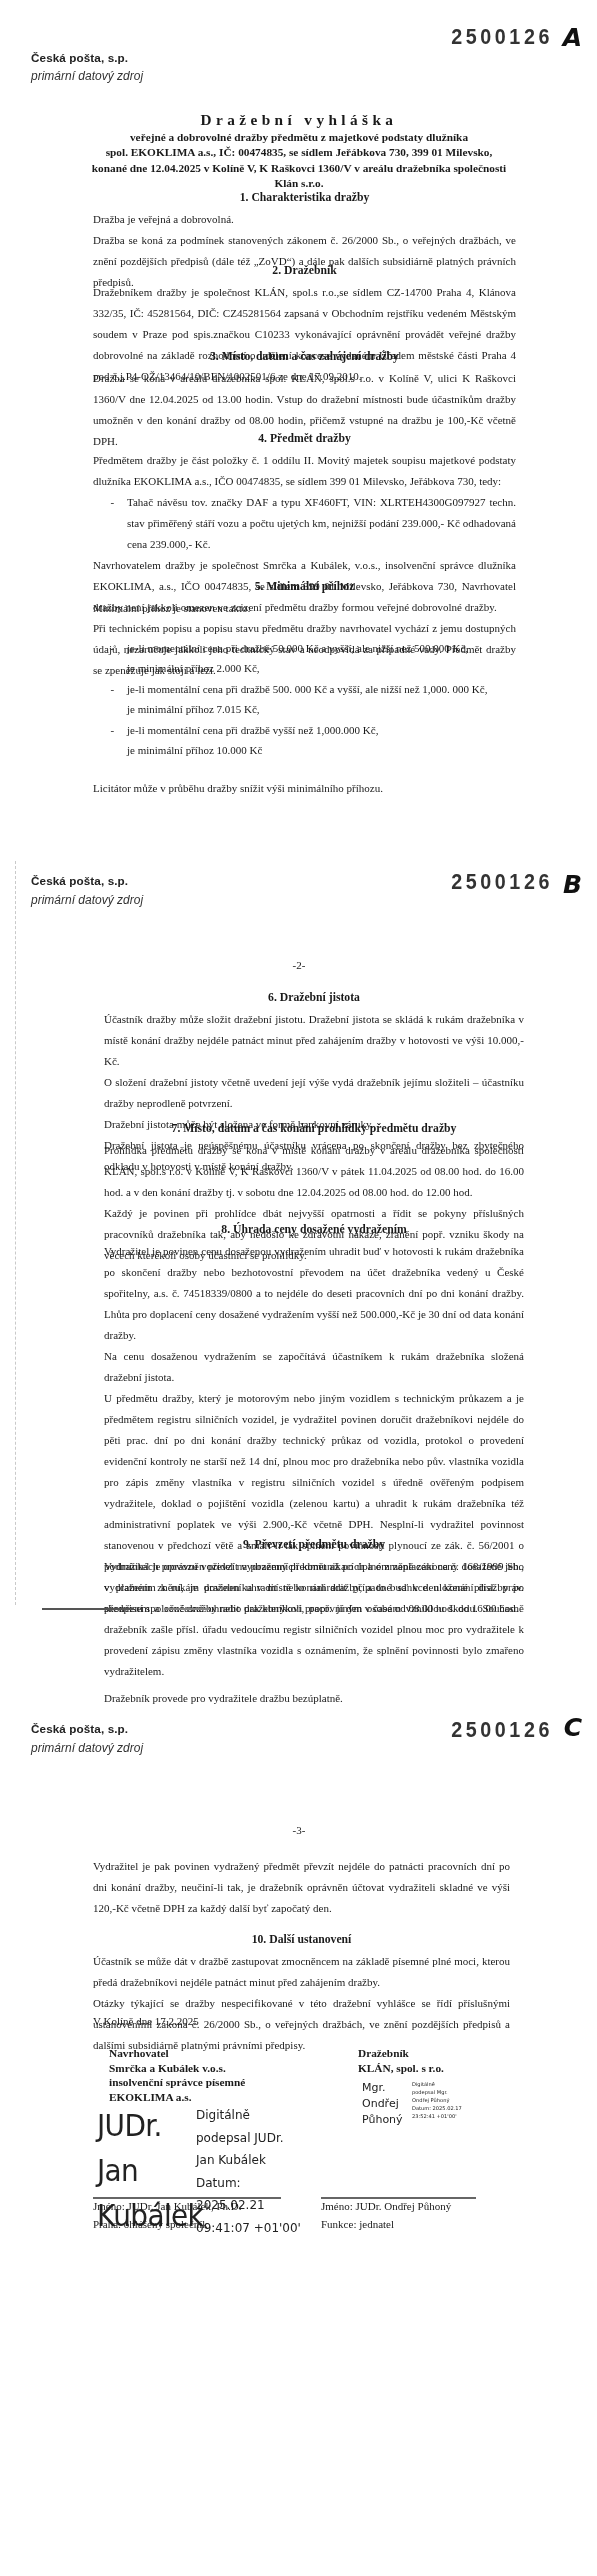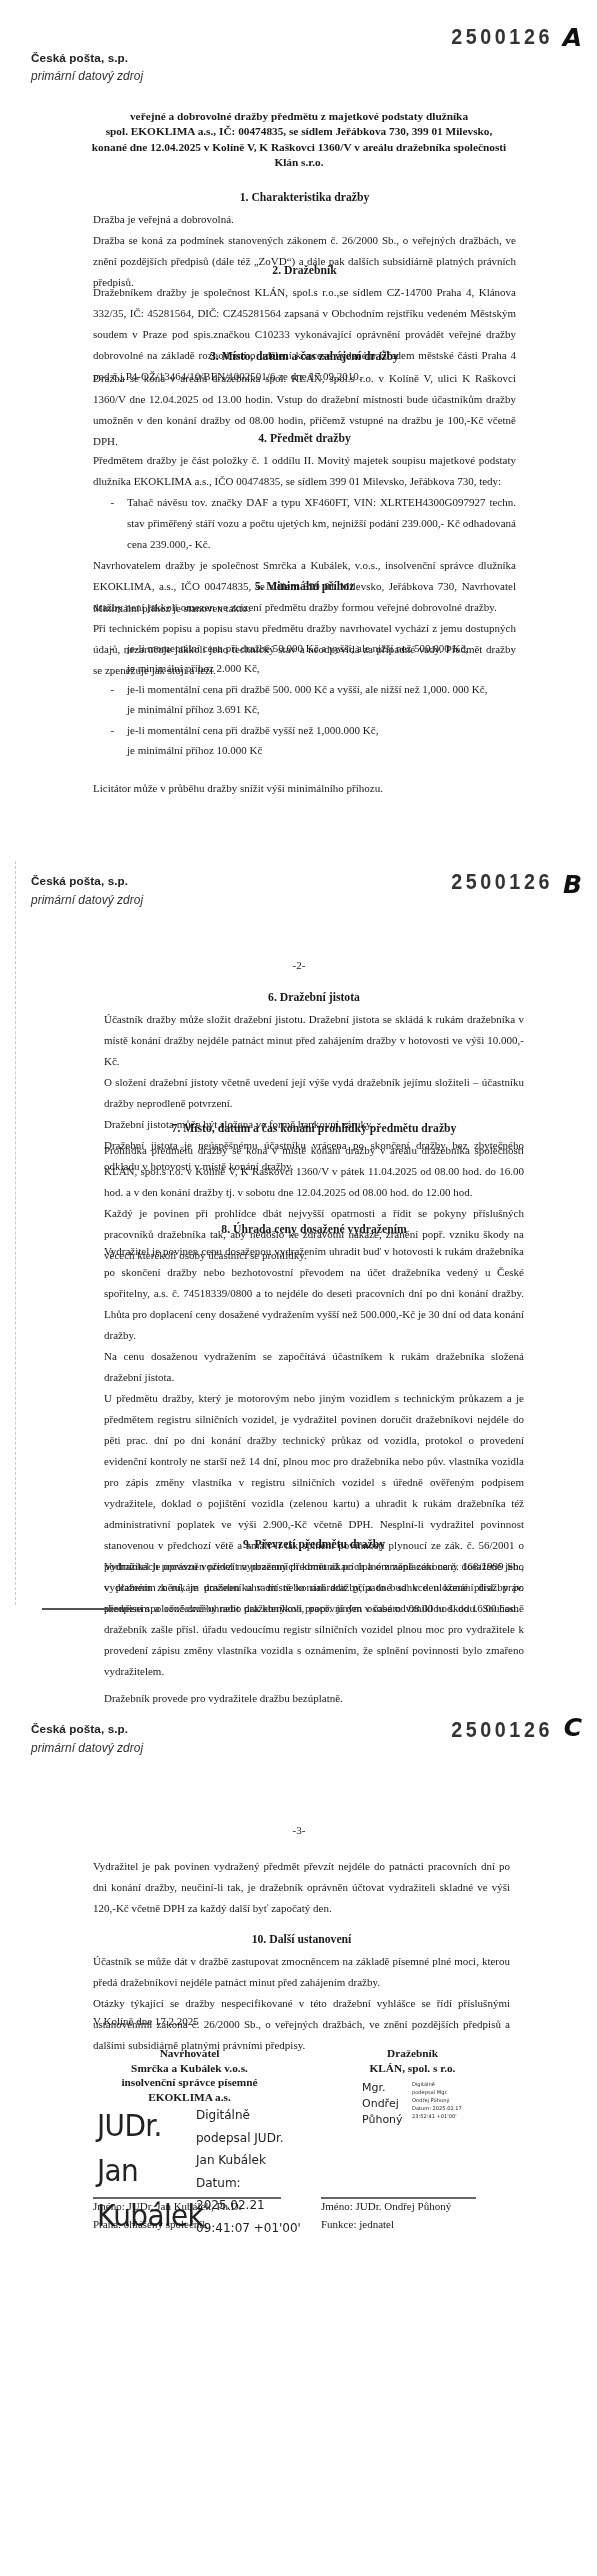--- a/index.html
+++ b/index.html
@@ -32,40 +32,41 @@
   .bullet::before { content: "-"; position: absolute; left: 17.5px; }
   .minlist { margin-top: 19px; }
   .minlist .bullet { line-height: 20.4px; text-align: left; }
 
   .page-num { position: absolute; left: 0; width: 598px; text-align: center; font-size: 11px; }
 
   .scan-edge { position: absolute; left: 14.6px; top: 861px; height: 744px;
     border-left: 0.7px dashed #c9c9c9; }
   .scan-line { position: absolute; height: 1.5px; background: linear-gradient(90deg,#555 0,#555 30%,transparent 30%,transparent 40%,#888 40%,#888 55%,transparent 55%); }
 
-  .sig-block { position: absolute; text-align: center; }
+  .sig-block { position: absolute; text-align: left; }
   .sig-head { font-weight: bold; font-size: 11.3px; line-height: 14.6px; }
   .sig-visual { position: absolute; font-family: "DejaVu Sans", sans-serif; color: #222; }
   .sig-name-big { font-size: 31px; line-height: 45px; letter-spacing: -0.7px; transform: scaleX(0.9); transform-origin: left; }
   .sig-details { font-size: 12px; line-height: 22.6px; }
   .sig-name-small { font-size: 11px; line-height: 16px; }
   .sig-details-small { font-size: 5.1px; line-height: 8px; }
   .sig-rule { position: absolute; height: 1.5px; background: #666; }
   .sig-foot { position: absolute; font-size: 11px; line-height: 17.5px; }
 </style>
 </head>
 <body>
 
 <div class="page p1">
   <div class="stamp-org" style="top:51px">Česká pošta, s.p.</div>
   <div class="stamp-sub" style="top:69px">primární datový zdroj</div>
   <div class="stamp-num" style="top:25px">2500126</div>
   <div class="stamp-letter" style="top:23.4px">A</div>
 
   <div class="body-text" style="top:109px;left:80px;width:438px">
+    <div class="h-title">Dražební vyhláška</div>
     <div class="h-sub">veřejné a dobrovolné  dražby předmětu z majetkové podstaty dlužníka</div>
     <div class="h-sub">spol. EKOKLIMA a.s., IČ: 00474835, se sídlem Jeřábkova 730, 399 01  Milevsko,</div>
     <div class="h-sub">konané dne 12.04.2025 v Kolíně V, K Raškovci 1360/V v areálu dražebníka společnosti</div>
     <div class="h-sub">Klán s.r.o.</div>
   </div>
 
   <div class="body-text" style="top:187px">
     <div class="h-sec">1.  Charakteristika dražby</div>
     <p>Dražba je veřejná a dobrovolná.</p>
     <p>Dražba se koná za podmínek stanovených zákonem č. 26/2000 Sb., o veřejných dražbách, ve znění pozdějších předpisů (dále též „ZoVD“) a dále pak dalších subsidiárně platných právních předpisů.</p>
@@ -92,21 +93,21 @@
   <div class="body-text" style="top:576px">
     <div class="h-sec">5.  Minimální příhoz</div>
     <p>Minimální příhoz je stanoven takto:</p>
     <div class="minlist">
       <div class="bullet">
         <div>je-li momentální cena při dražbě 50.000 Kč a vyšší, ale nižší než  500.000  Kč,</div>
         <div>je minimální příhoz 2.000 Kč,</div>
       </div>
       <div class="bullet">
         <div>je-li momentální cena při dražbě 500. 000 Kč a vyšší, ale nižší než 1,000. 000 Kč,</div>
-        <div>je minimální příhoz 3.691 Kč,</div>
+        <div>je minimální příhoz 7.015 Kč,</div>
       </div>
       <div class="bullet">
         <div>je-li momentální cena při dražbě vyšší než 1,000.000 Kč,</div>
         <div>je minimální příhoz 10.000 Kč</div>
       </div>
     </div>
     <p style="margin-top:17.5px">Licitátor může v průběhu dražby snížit výši minimálního příhozu.</p>
   </div>
 </div>
 

